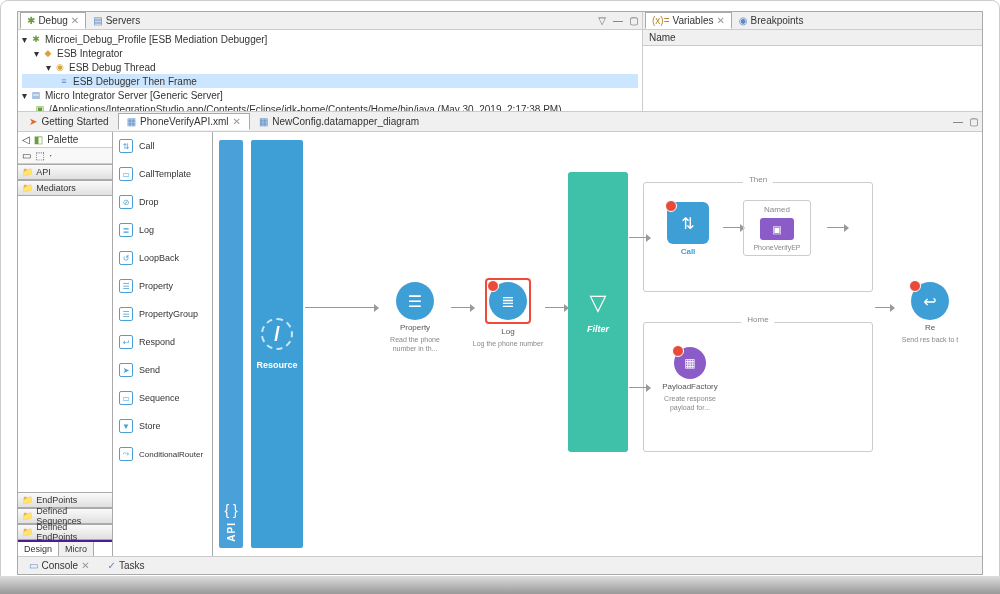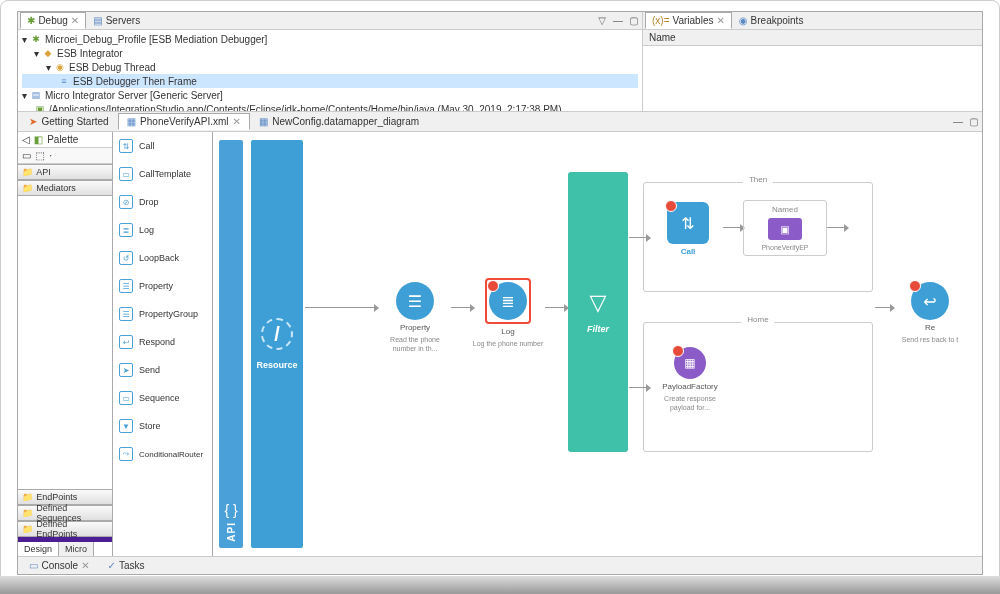--- a/index.html
+++ b/index.html
@@ -37,21 +37,21 @@
 .palette-col { width: 95px; border-right: 1px solid #aaa; display: flex; flex-direction: column; background: #fff; }
 .palette-header { display: flex; align-items: center; gap: 4px; height: 16px; border-bottom: 1px solid #ccc; padding: 0 4px; }
 .palette-toolbar { height: 16px; border-bottom: 1px solid #ccc; background: #f8f8f8; display: flex; align-items: center; gap: 4px; padding: 0 4px; }
 .palette-cat { height: 16px; background: linear-gradient(#fafafa,#e0e0e0); border: 1px solid #aaa; border-left: none; border-right: none; display: flex; align-items: center; gap: 3px; padding: 0 4px; font-size: 9px; }
 .pal-icon { width: 14px; height: 14px; display: inline-flex; align-items: center; justify-content: center; border: 1px solid #4aa0d8; color: #4aa0d8; font-size: 8px; border-radius: 2px; }
 .palette-col .bottom-cats { margin-top: auto; }
 
 
 .sel-col { width: 100px; border-right: 1px solid #aaa; background: #fff; display: flex; flex-direction: column; }
 .sel-item { display: flex; align-items: center; gap: 6px; padding: 7px 6px; font-size: 9px; }
-.design-source-tabs { margin-top: auto; display: flex; border-top: 5px solid #4c1d95; }
+.design-source-tabs { margin-top: auto; display: flex; border-top: 2px solid #4c1d95; }
 .ds-tab { padding: 2px 6px; border-right: 1px solid #aaa; background: #f0f0f0; font-size: 9px; }
 .ds-tab.active { background: #fff; }
 
 
 .canvas { flex: 1; background: #fff; position: relative; overflow: hidden; }
 .api-block { position: absolute; left: 6px; top: 8px; bottom: 8px; width: 24px; background: #4aa0d8; border-radius: 2px; display: flex; flex-direction: column; align-items: center; justify-content: flex-end; padding: 6px 0; }
 .api-label { color: #fff; writing-mode: vertical-rl; transform: rotate(180deg); font-size: 10px; font-weight: bold; letter-spacing: 1px; }
 .api-curly { color: #fff; font-size: 14px; margin-bottom: 4px; }
 .resource-block { position: absolute; left: 38px; top: 8px; bottom: 8px; width: 52px; background: #3e9fd6; border-radius: 2px; display: flex; flex-direction: column; align-items: center; justify-content: center; gap: 10px; }
 .resource-icon { width: 32px; height: 32px; border: 2px dashed #cce8f8; border-radius: 50%; display: flex; align-items: center; justify-content: center; }
@@ -319,21 +319,21 @@
 
       <div class="node" style="left:438px;top:70px">
         <div class="node-circle-wrap">
               <div class="node-circle" style="background:#3e9fd6;border-radius:6px;width:42px;height:42px">⇅<div class="breakpoint"></div></div>
             </div>
         <div class="node-title" style="color:#3e9fd6;font-weight:bold">Call</div>
       </div>
 
       <div class="flow-arrow" style="left:510px;top:95px;width:18px"></div>
 
-      <div class="named-box" style="left:530px;top:68px;width:84px">
+      <div class="named-box" style="left:530px;top:68px;width:68px">
         <span class="named-label">Named</span>
         <div class="named-icon">▣</div>
         <span class="named-sub">PhoneVerifyEP</span>
       </div>
 
       <div class="flow-arrow" style="left:614px;top:95px;width:18px"></div>
 
       <div class="branch-box" style="left:430px;top:190px;width:230px;height:130px">
         <span class="branch-label">Home</span>
       </div>

